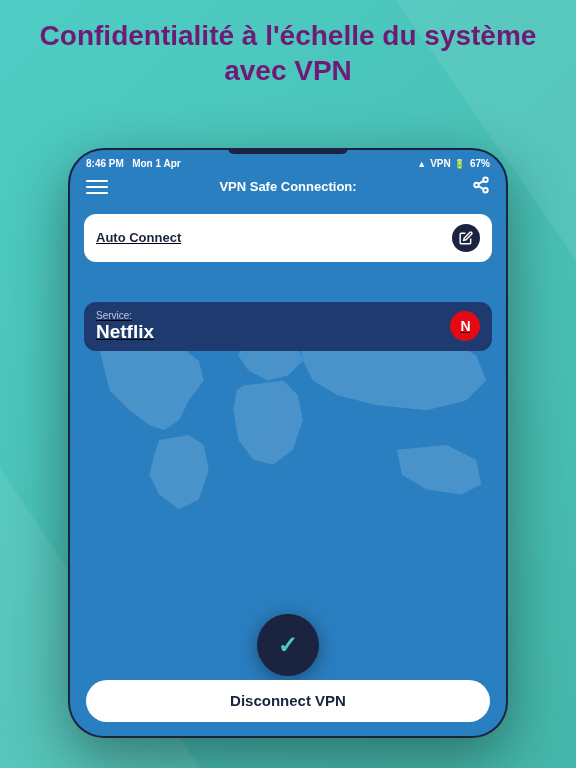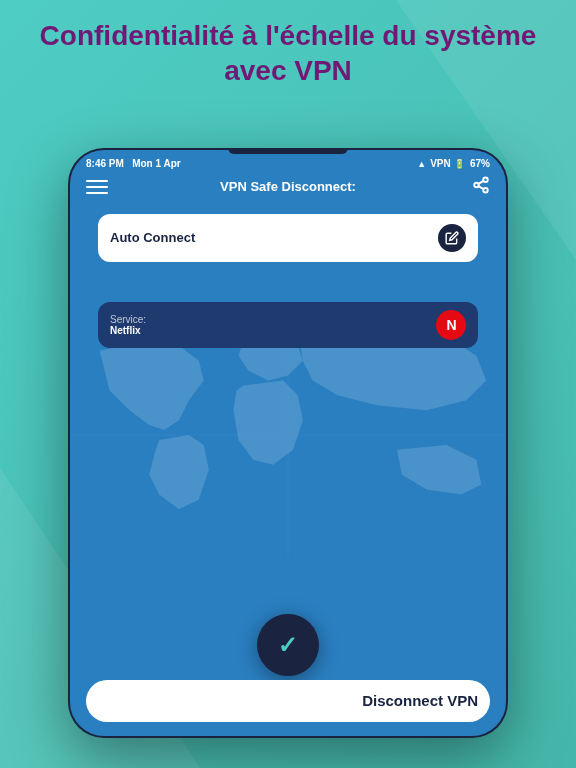--- a/index.html
+++ b/index.html
@@ -135,21 +135,22 @@
       right: 16px;
       color: white;
       font-size: 16px;
       cursor: pointer;
     }
 
     
     .content-area {
       position: relative;
       z-index: 10;
-      padding: 10px 28px 0;
+      padding: 10px 14px 0;
+      text-decoration: underline;
     }
 
     
     .feature-row {
       display: flex;
       gap: 10px;
       margin-bottom: 8px;
     }
 
     .feature-btn {
@@ -197,21 +198,21 @@
     }
     .service-info {
       display: flex;
       flex-direction: column;
     }
     .service-label {
       font-size: 10px;
       color: rgba(255,255,255,0.7);
     }
     .service-value {
-      font-size: 10px;
+      font-size: 19px;
       font-weight: 700;
       color: white;
     }
     .service-icon {
       width: 30px;
       height: 30px;
       border-radius: 50%;
       display: flex;
       align-items: center;
       justify-content: center;
@@ -266,21 +267,21 @@
 
     
     .disconnect-btn {
       position: absolute;
       bottom: 14px;
       left: 16px;
       right: 16px;
       background: white;
       border-radius: 24px;
       padding: 12px;
-      text-align: right;
+      text-align: center;
       cursor: pointer;
       z-index: 10;
     }
     .disconnect-label {
       font-size: 15px;
       font-weight: 700;
       color: #1a2340;
     }
 
     
@@ -332,21 +333,21 @@
       </span>
     </div>
 
     <div class="nav-bar">
       <div class="nav-menu">
         <span></span>
         <span></span>
         <span></span>
       </div>
       <div class="nav-title">
-        <div>VPN Safe Disconnect:</div>
+        <div>VPN Safe Connection:</div>
       </div>
       <div class="nav-share">
         <svg width="18" height="18" viewBox="0 0 24 24" fill="none" stroke="white" stroke-width="2.5" stroke-linecap="round" stroke-linejoin="round">
           <circle cx="18" cy="5" r="3"></circle>
             <circle cx="6" cy="12" r="3"></circle>
             <circle cx="18" cy="19" r="3"></circle>
           <line x1="8.59" y1="13.51" x2="15.42" y2="17.49"></line>
             <line x1="15.41" y1="6.51" x2="8.59" y2="10.49"></line>
         </svg>
       </div>

